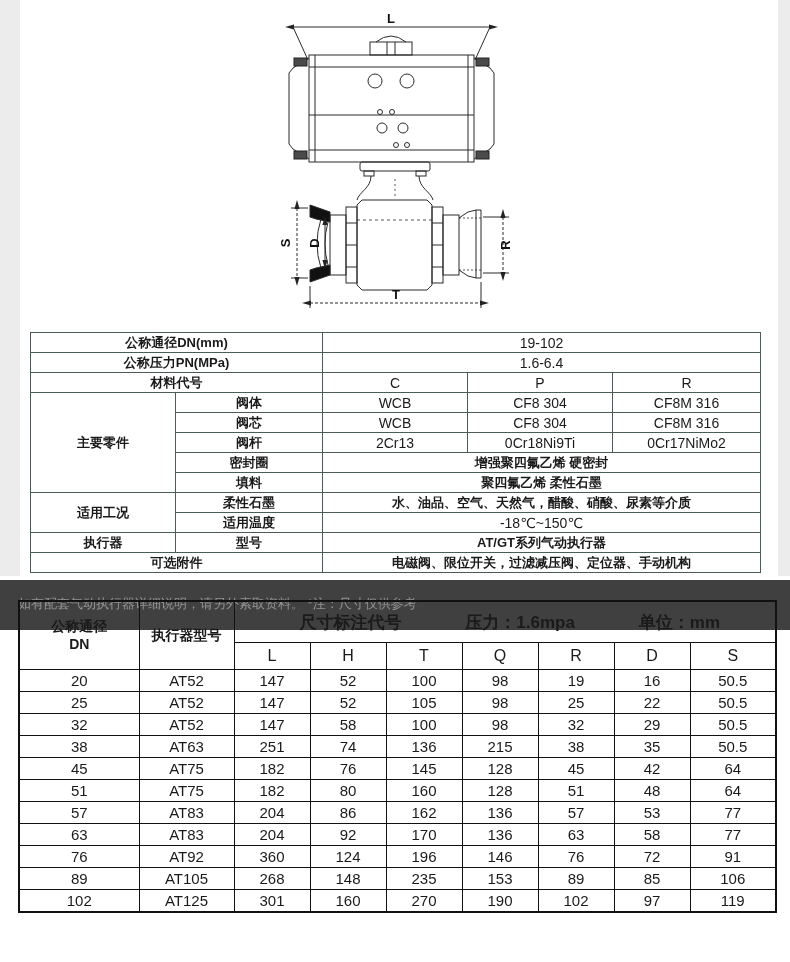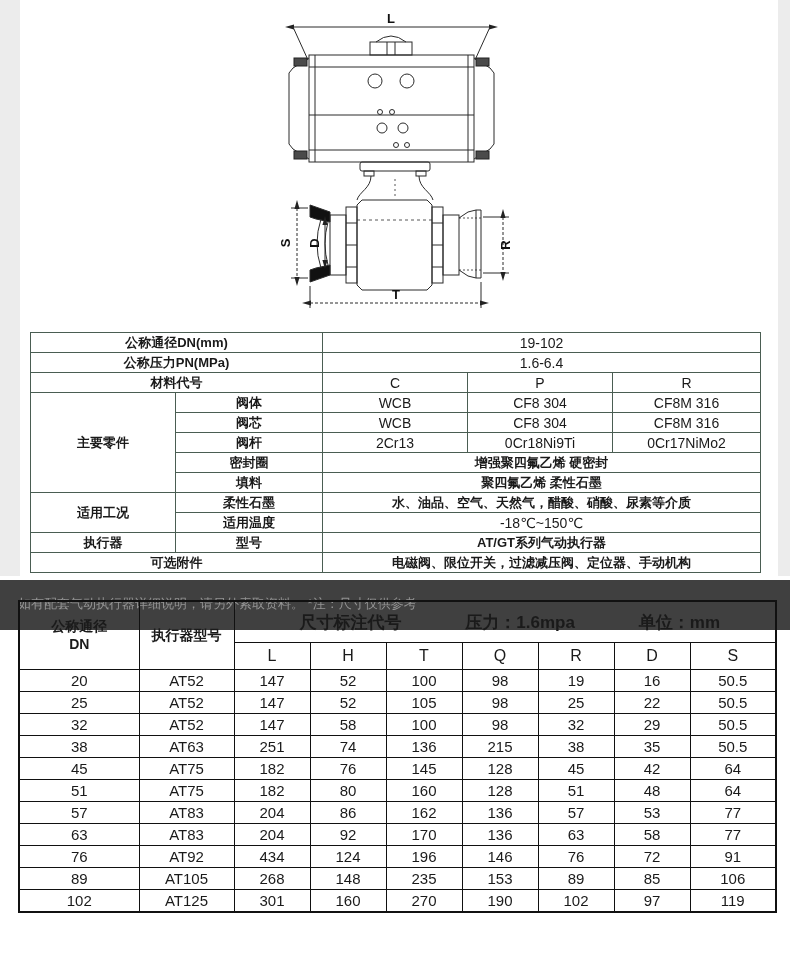--- a/index.html
+++ b/index.html
@@ -335,21 +335,21 @@
       <td>92</td>
       <td>170</td>
       <td>136</td>
       <td>63</td>
       <td>58</td>
       <td>77</td>
     </tr>
       <tr>
       <td>76</td>
       <td>AT92</td>
-      <td>434</td>
+      <td>360</td>
       <td>124</td>
       <td>196</td>
       <td>146</td>
       <td>76</td>
       <td>72</td>
       <td>91</td>
     </tr>
       <tr>
       <td>89</td>
       <td>AT105</td>

